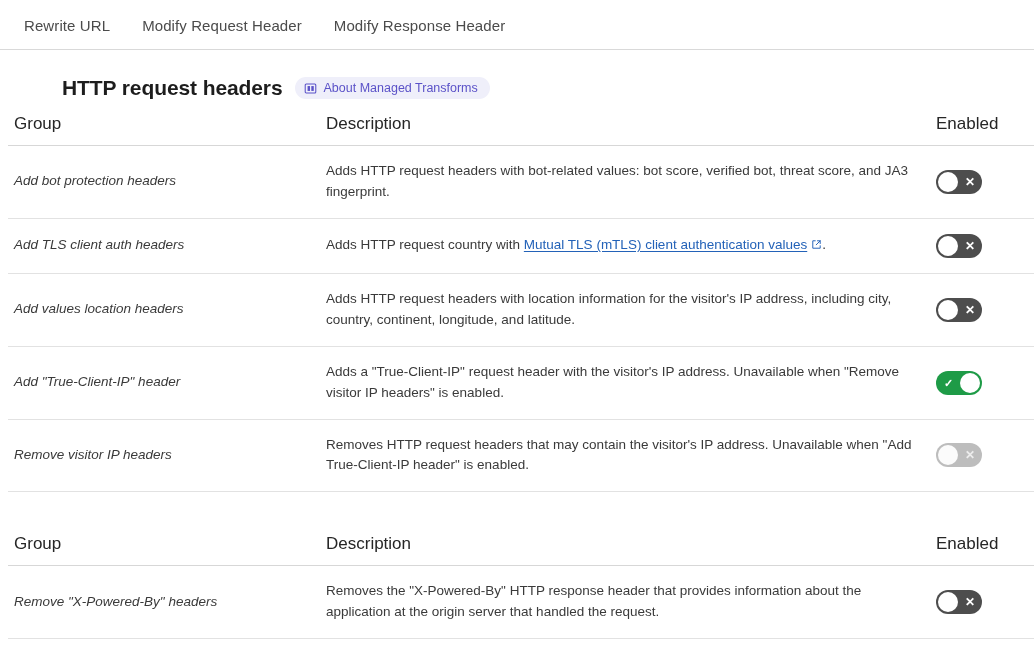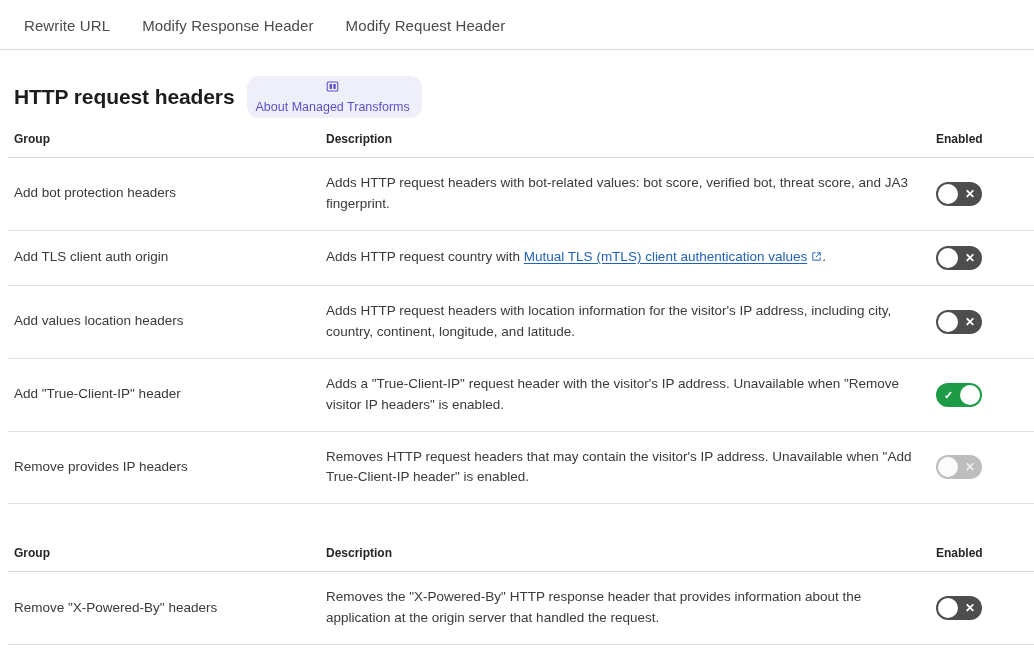--- a/index.html
+++ b/index.html
@@ -52,71 +52,71 @@
 
   .section { margin-top: 26px; }
   .section.second { margin-top: 42px; }
 
   .section-head {
     display: flex;
     align-items: center;
     gap: 12px;
     padding: 0 6px 0 6px;
     margin-bottom: 14px;
+    margin-left: 48px;
   }
   .section-title {
     font-size: 21px;
     font-weight: 700;
     color: #1d1d1d;
     letter-spacing: -.1px;
   }
 
   .doc-badge {
     display: inline-flex;
     align-items: center;
     gap: 7px;
     background: #efeffa;
     color: #5b52c8;
     border-radius: 12px;
     padding: 4px 12px 4px 9px;
     font-size: 12.5px;
     cursor: pointer;
     white-space: nowrap;
-    flex-direction: column;
   }
   .doc-badge svg { display: block; }
 
   
   table.mt-table {
     width: 100%;
     border-collapse: collapse;
     table-layout: fixed;
   }
   table.mt-table th {
     text-align: left;
-    font-size: 12px;
-    font-weight: 700;
+    font-size: 17px;
+    font-weight: 400;
     color: #262626;
     padding: 0 6px 11px 6px;
     border-bottom: 1px solid #d7d7d7;
     margin-left: 16px;
   }
   table.mt-table td {
     padding: 15px 6px;
     border-bottom: 1px solid #e2e2e2;
     vertical-align: middle;
     font-size: 13.5px;
     color: #3a3a3a;
     line-height: 1.55;
   }
   col.c-group { width: 312px; }
   col.c-desc  { width: 610px; }
   col.c-enab  { width: 112px; }
 
-  td.group-cell { color: #333333; }
+  td.group-cell { color: #333333; font-style: italic; }
   td.enabled-cell { text-align: left; padding-left: 14px; }
 
   a.ext-link {
     color: #2362b8;
     text-decoration: underline;
     text-underline-offset: 2px;
   }
   .ext-ico {
     display: inline-block;
     vertical-align: -1px;
@@ -165,24 +165,24 @@
   .toggle.disabled .mark { color: #ededed; }
 </style>
 </head>
 <body>
 
 <div class="tabbar">
   <div class="tab">
     <span>Rewrite URL</span>
   </div>
   <div class="tab">
+    <span>Modify Request Header</span>
+  </div>
+  <div class="tab">
     <span>Modify Response Header</span>
-  </div>
-  <div class="tab">
-    <span>Modify Request Header</span>
   </div>
 </div>
 
 <div class="page">
 
   <div class="section">
     <div class="section-head">
       <div class="section-title">HTTP request headers</div>
       <div class="doc-badge">
         <span>
@@ -215,21 +215,21 @@
           <td>Adds HTTP request headers with bot-related values: bot score, verified bot, threat score, and JA3 fingerprint.</td>
           <td class="enabled-cell">
             <span class="toggle">
               <span class="knob"></span>
               <span class="mark">✕</span>
             </span>
           </td>
         </tr>
 
         <tr>
-          <td class="group-cell">Add TLS client auth origin</td>
+          <td class="group-cell">Add TLS client auth headers</td>
           <td><span>Adds HTTP request country with </span><a class="ext-link" href="#"><span>Mutual TLS (mTLS) client authentication values</span></a><span class="ext-ico"><svg width="11" height="11" viewBox="0 0 16 16" fill="none">
                   <path d="M6.2 2.6H2.6v10.8h10.8V9.8" stroke="#2362b8" stroke-width="1.4" stroke-linecap="round" stroke-linejoin="round"></path>
                   <path d="M9.4 2.6h4v4" stroke="#2362b8" stroke-width="1.4" stroke-linecap="round" stroke-linejoin="round"></path>
                   <path d="M13.4 2.6L7.6 8.4" stroke="#2362b8" stroke-width="1.4" stroke-linecap="round"></path>
                 </svg></span><span>.</span></td>
           <td class="enabled-cell">
             <span class="toggle">
               <span class="knob"></span>
               <span class="mark">✕</span>
             </span>
@@ -252,21 +252,21 @@
           <td>Adds a "True-Client-IP" request header with the visitor's IP address. Unavailable when "Remove visitor IP headers" is enabled.</td>
           <td class="enabled-cell">
             <span class="toggle on">
               <span class="knob"></span>
               <span class="mark">✓</span>
             </span>
           </td>
         </tr>
 
         <tr>
-          <td class="group-cell">Remove provides IP headers</td>
+          <td class="group-cell">Remove visitor IP headers</td>
           <td>Removes HTTP request headers that may contain the visitor's IP address. Unavailable when "Add True-Client-IP header" is enabled.</td>
           <td class="enabled-cell">
             <span class="toggle disabled">
               <span class="knob"></span>
               <span class="mark">✕</span>
             </span>
           </td>
         </tr>
       </tbody>
     </table>

